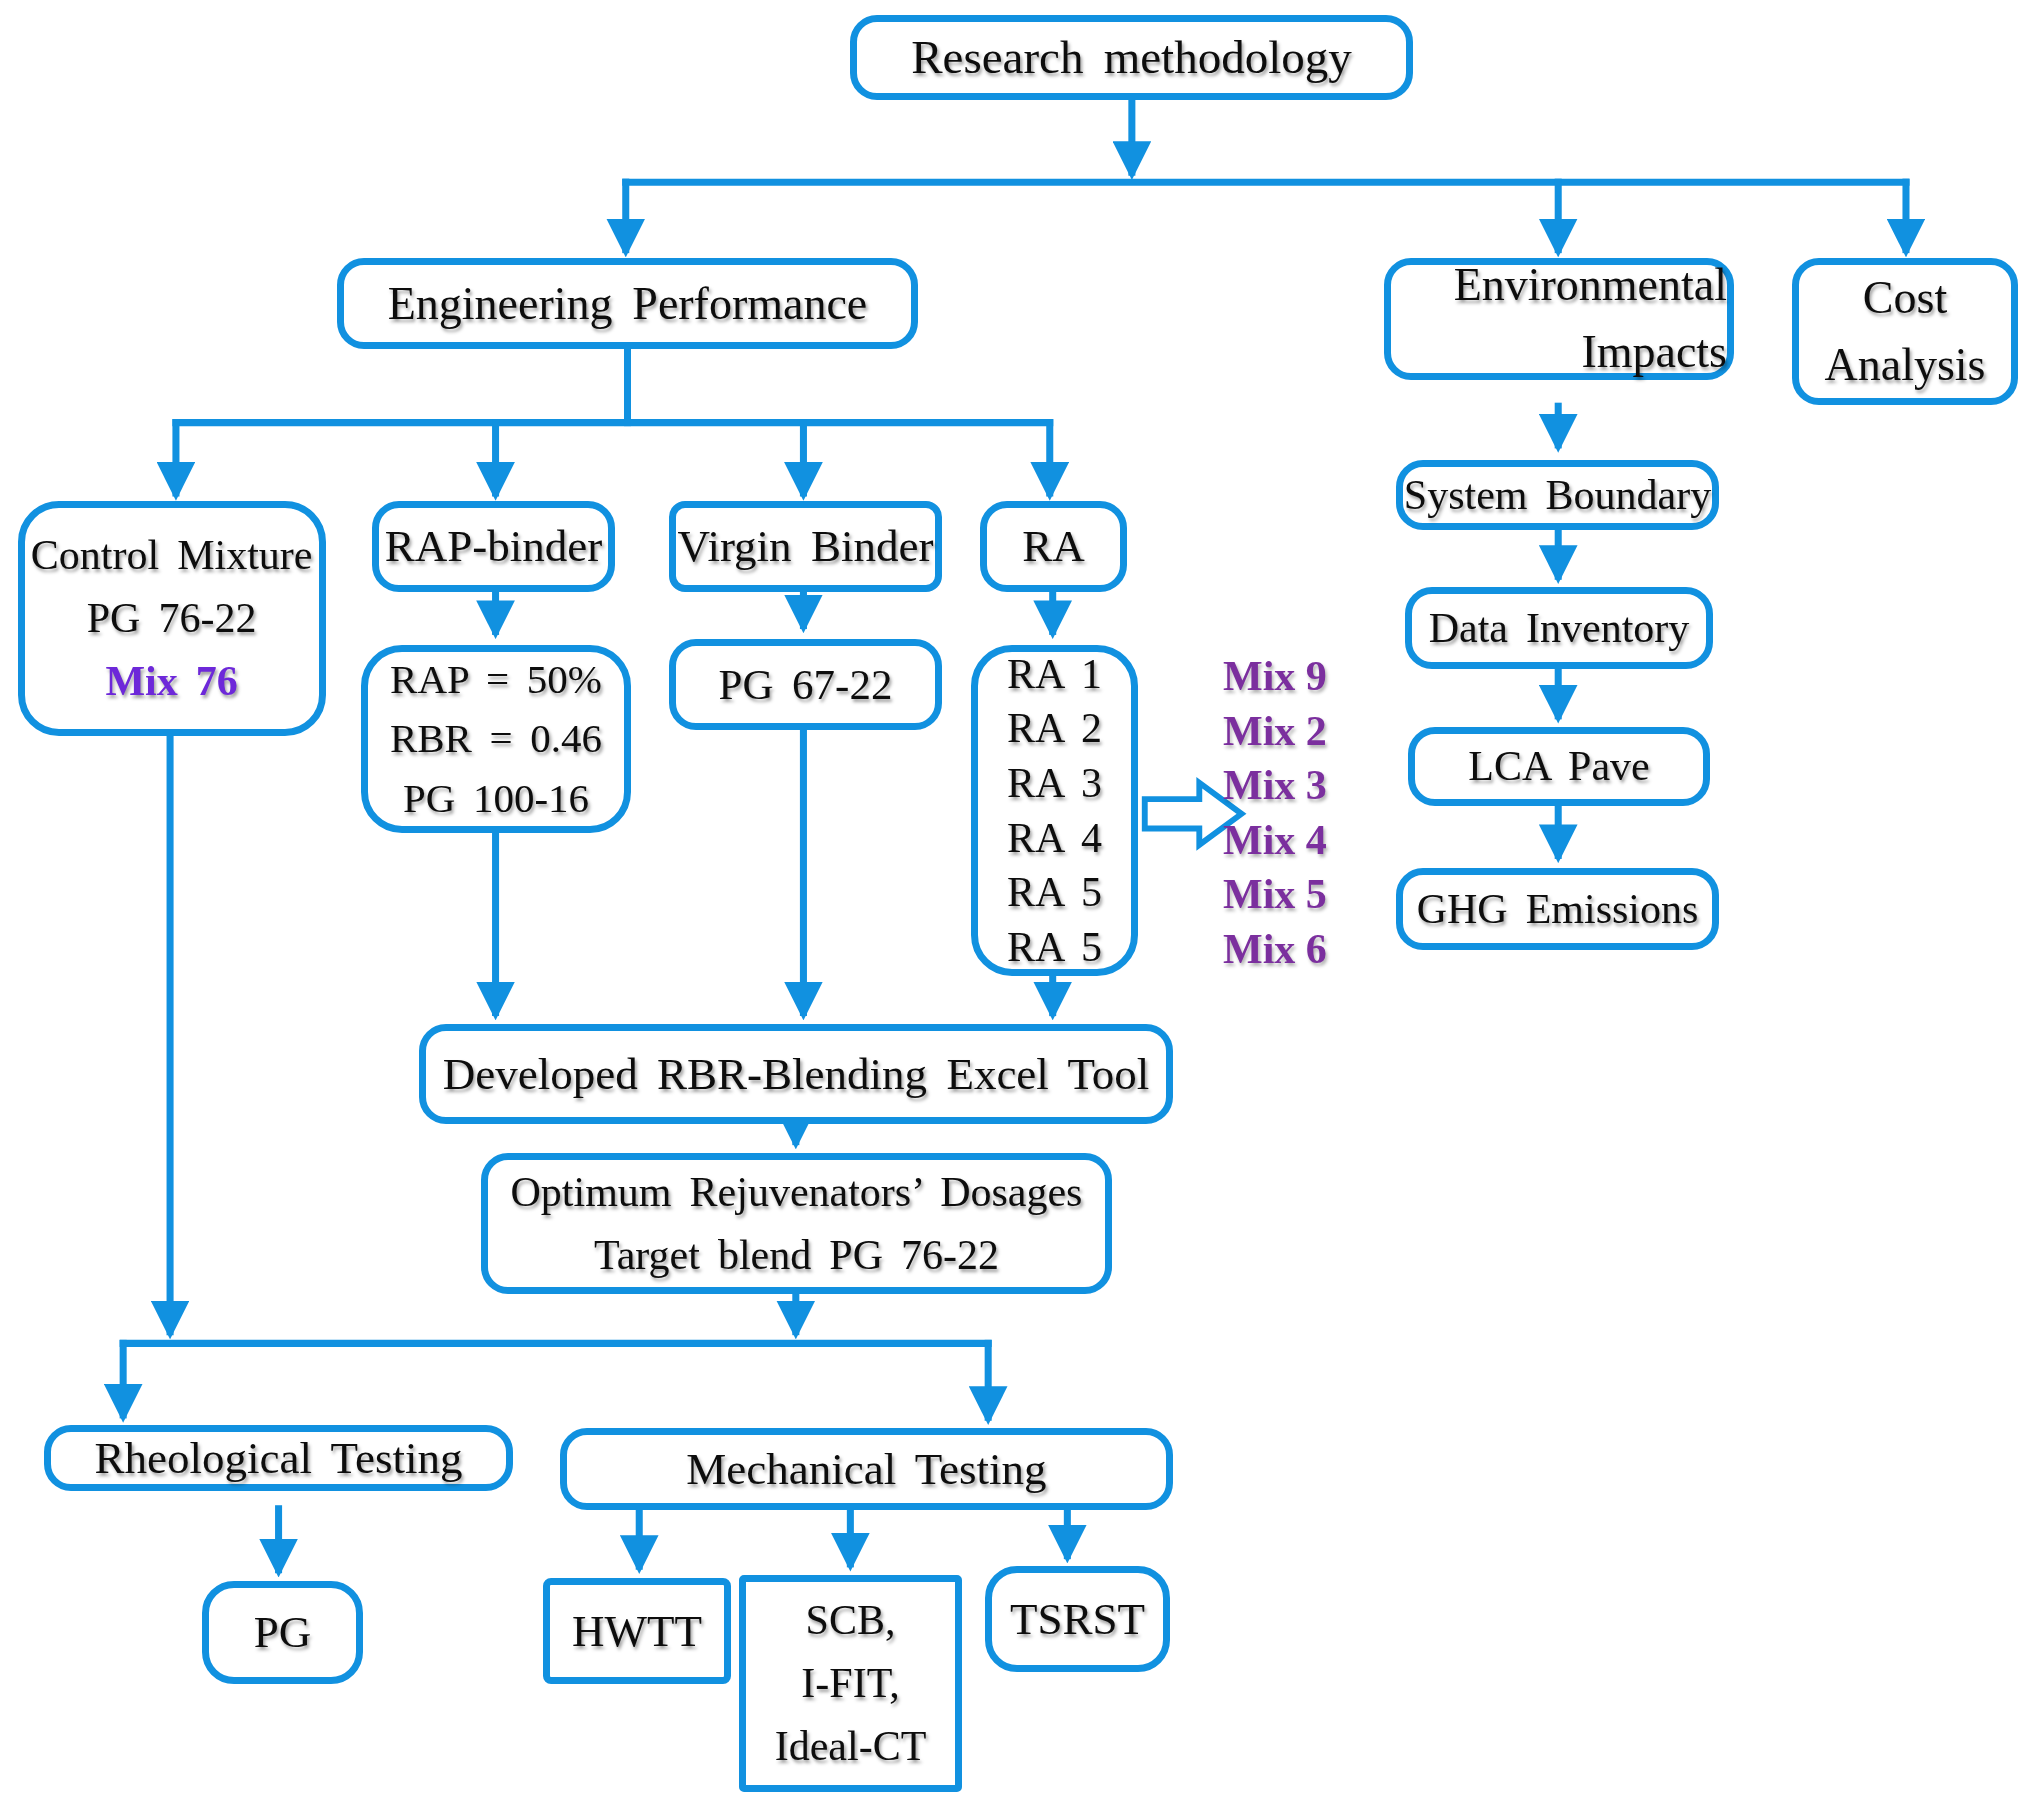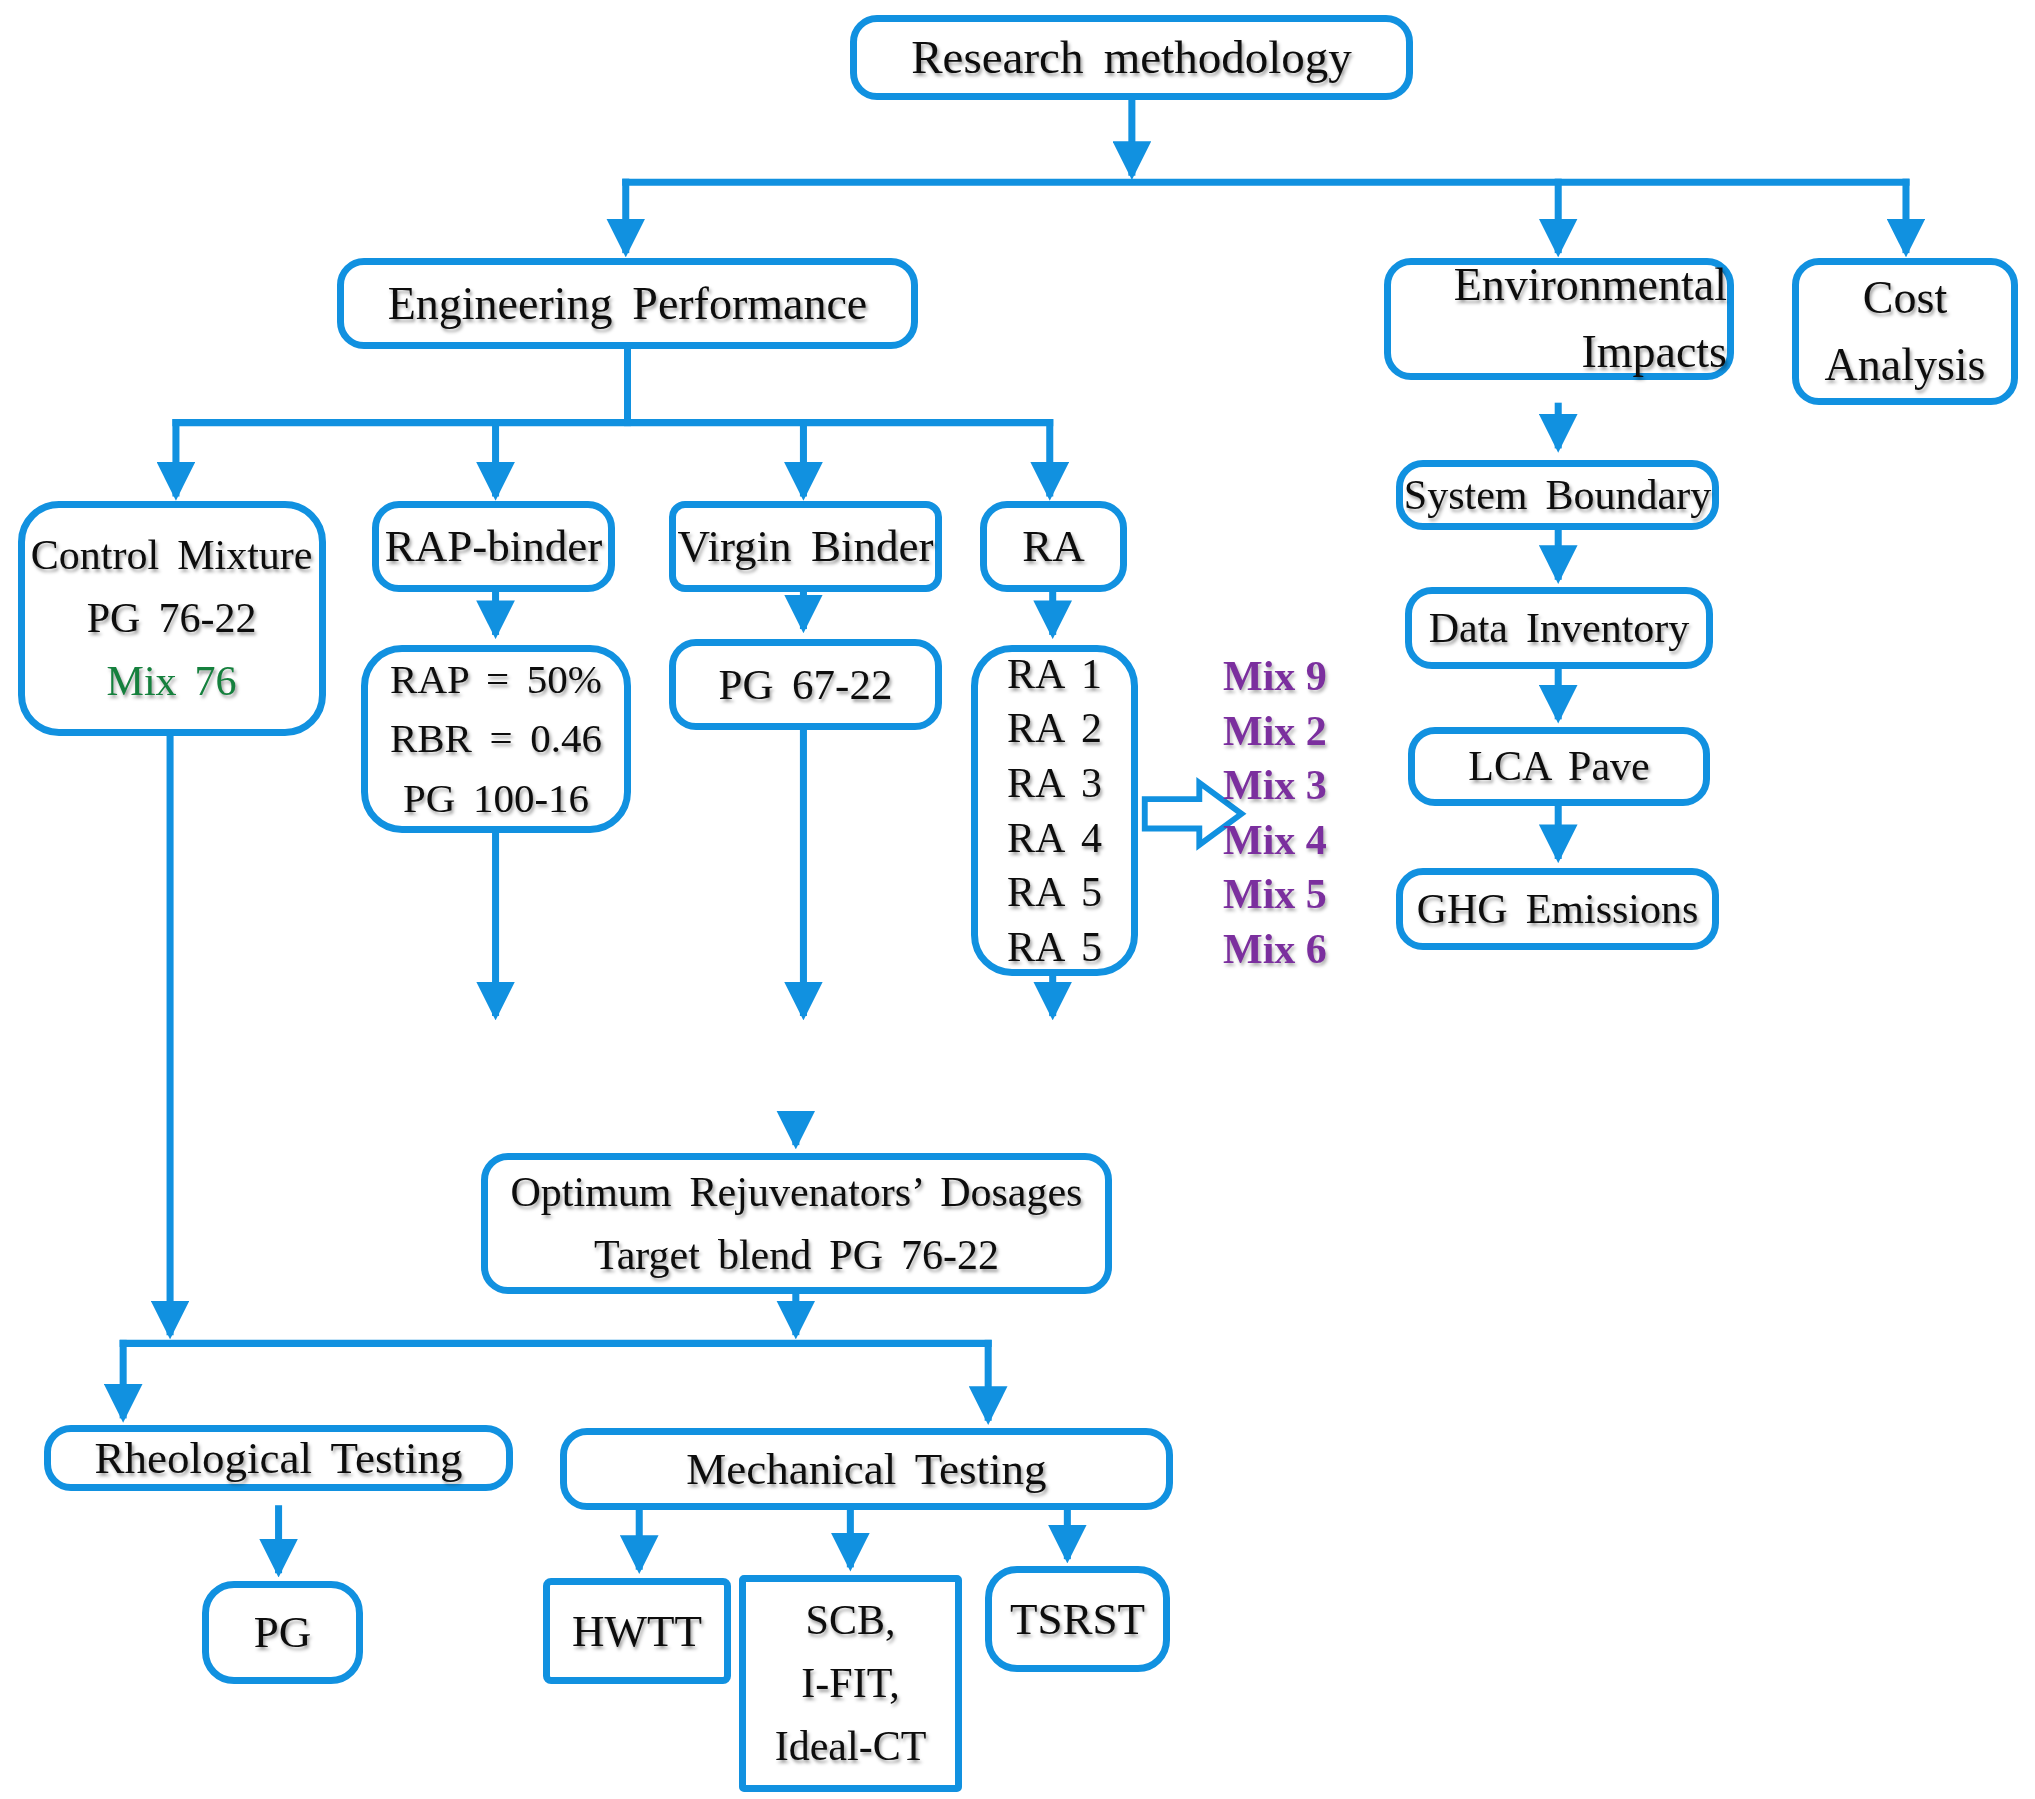--- a/index.html
+++ b/index.html
@@ -4,21 +4,21 @@
 <style>
   html,body{margin:0;padding:0;background:#ffffff;}
   #canvas{position:relative;width:2035px;height:1800px;background:#ffffff;overflow:hidden;
           font-family:"Liberation Serif","DejaVu Serif",serif;}
   #wires{position:absolute;left:0;top:0;z-index:0;}
   .box{position:absolute;z-index:1;background:#ffffff;border:7px solid #1191e0;border-radius:27px;
        display:flex;flex-direction:column;align-items:center;justify-content:center;text-align:center;
        color:#0d0d0d;box-sizing:border-box;line-height:1.3;word-spacing:0.18em;
        text-shadow:1.8px 2.9px 3.5px rgba(0,0,0,0.38);}
   .r-lg{border-radius:41px;}
-  .purple{color:#15803d;font-weight:normal;}
+  .purple{color:#6d28d9;font-weight:bold;}
   .listcol{position:absolute;z-index:1;display:flex;flex-direction:column;align-items:flex-start;
        justify-content:space-between;text-align:left;color:#7b2f9e;font-weight:bold;
        font-family:"Liberation Serif","DejaVu Serif",serif;
        text-shadow:1.8px 2.9px 3.5px rgba(0,0,0,0.30);}
   
   #b-research   {left:850px;top:14.7px;  width:563px; height:85px;font-size:47px;}
   #b-engineering{left:337px; top:258px; width:581px; height:91px;font-size:46px;}
   #b-environ    {left:1384px;top:258px; width:350px; height:122px;font-size:46px;line-height:1.45;align-items:flex-end;}
   #b-cost       {left:1792px;top:258px; width:226px; height:147px;font-size:46px;line-height:1.45;}
   #b-control    {left:17.6px;  top:501px; width:308px; height:235px;font-size:42px;line-height:1.5;}
@@ -156,20 +156,23 @@
 
   <div class="listcol" id="mix-list">
     <span>Mix 9</span>
     <span>Mix 2</span>
     <span>Mix 3</span>
     <span>Mix 4</span>
     <span>Mix 5</span>
     <span>Mix 6</span>
   </div>
 
+  <div class="box" id="b-excel">
+    <span>Developed RBR-Blending Excel Tool</span>
+  </div>
 
   <div class="box" id="b-optimum">
     <span>Optimum Rejuvenators’ Dosages</span>
     <span>Target blend PG 76-22</span>
   </div>
 
   <div class="box" id="b-sysbound">
     <span>System Boundary</span>
   </div>
 

